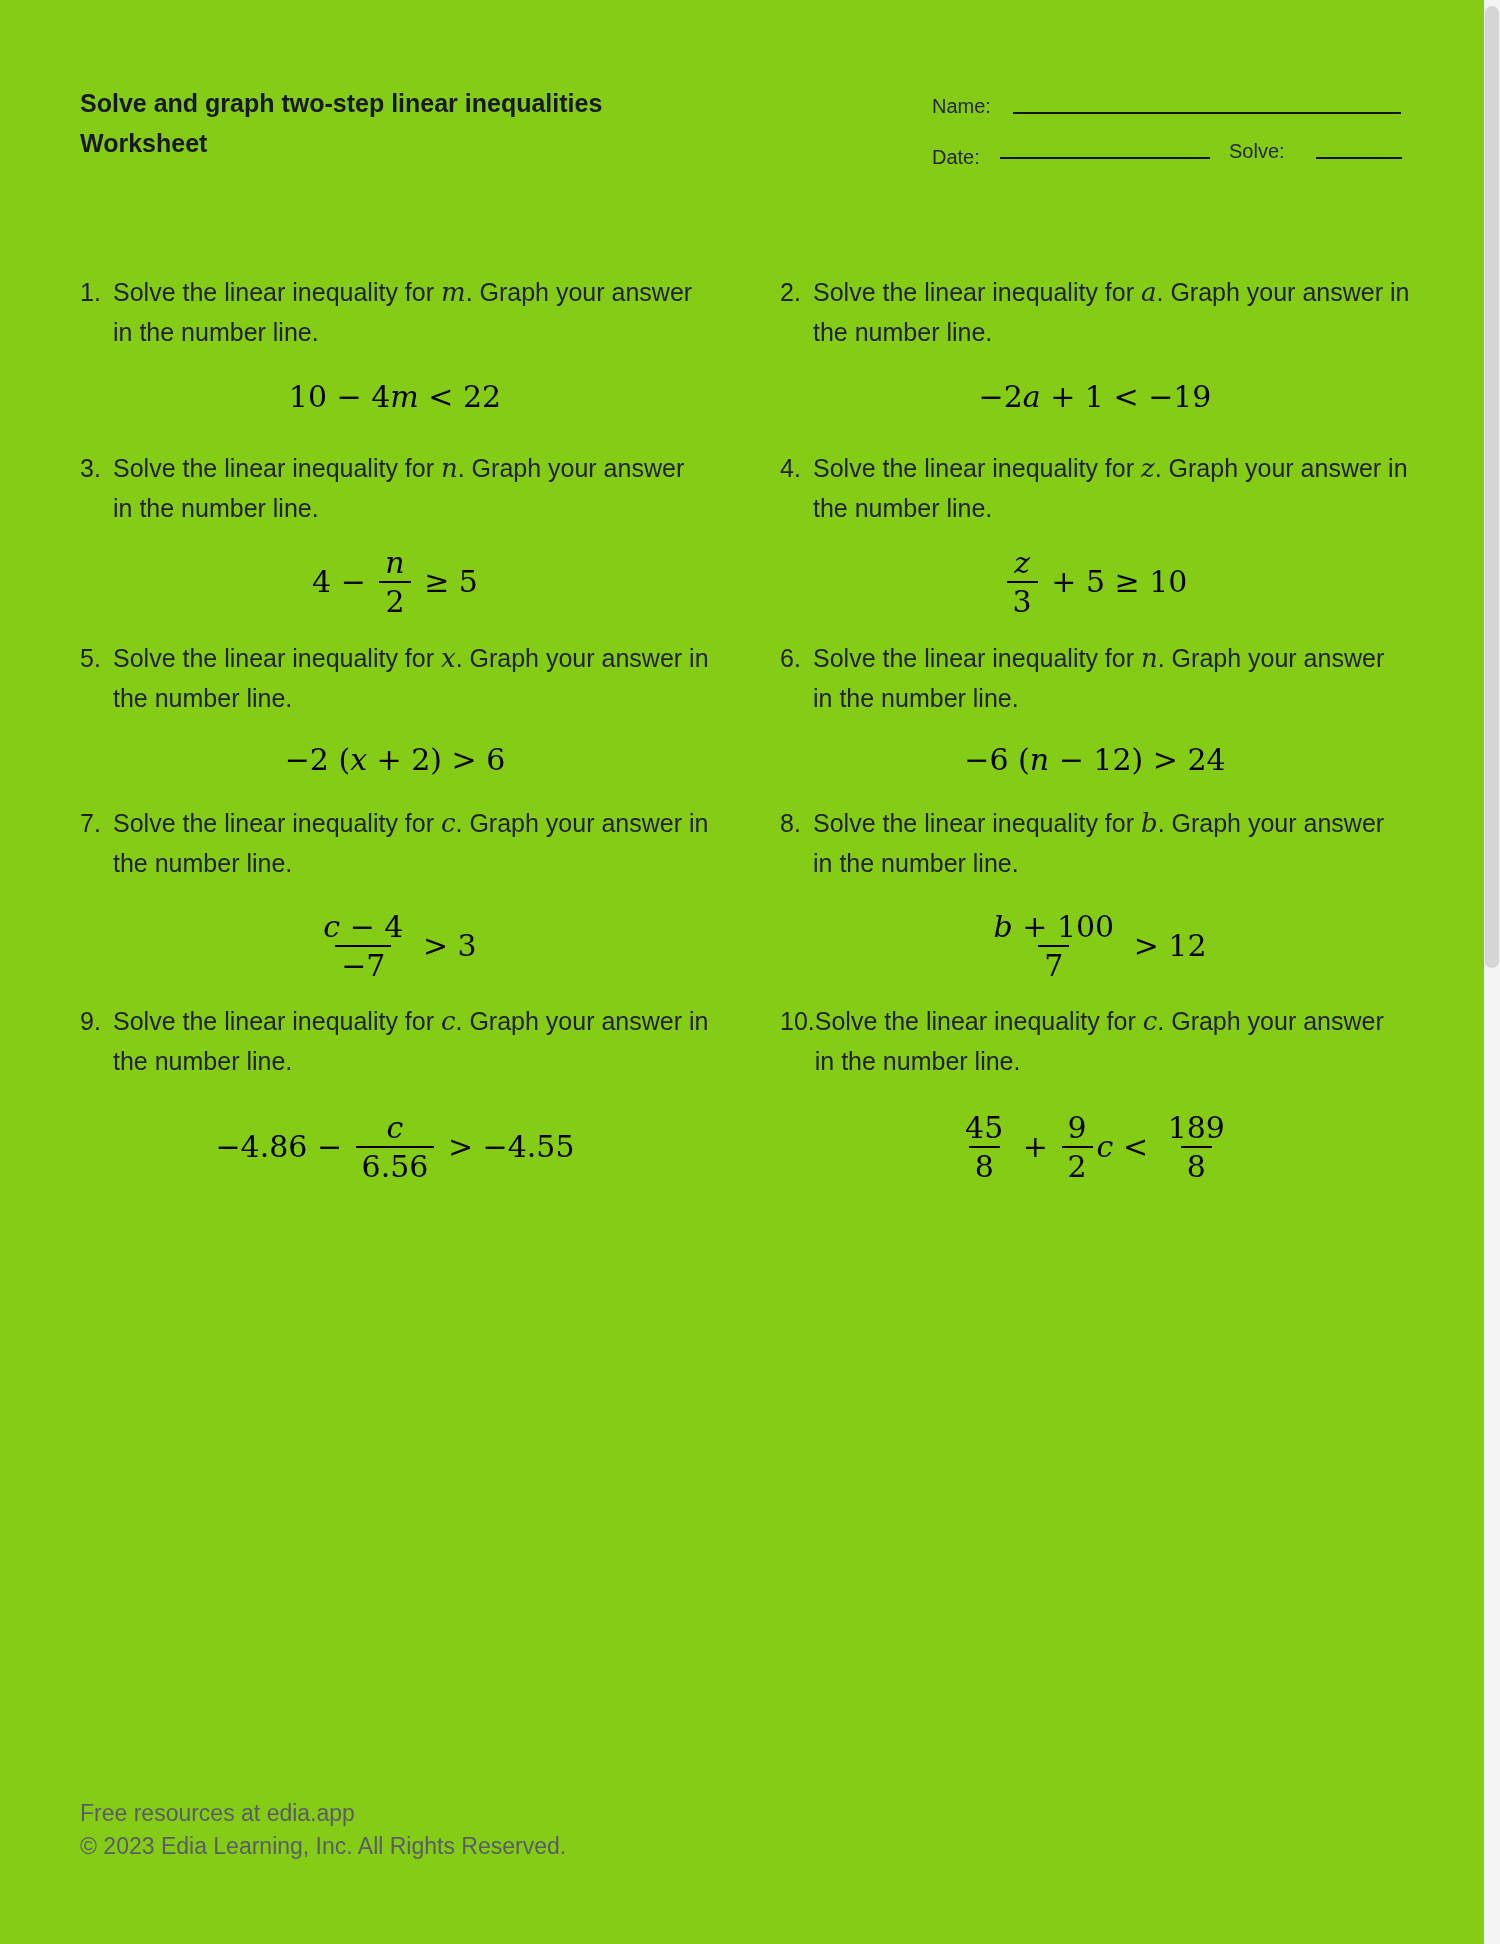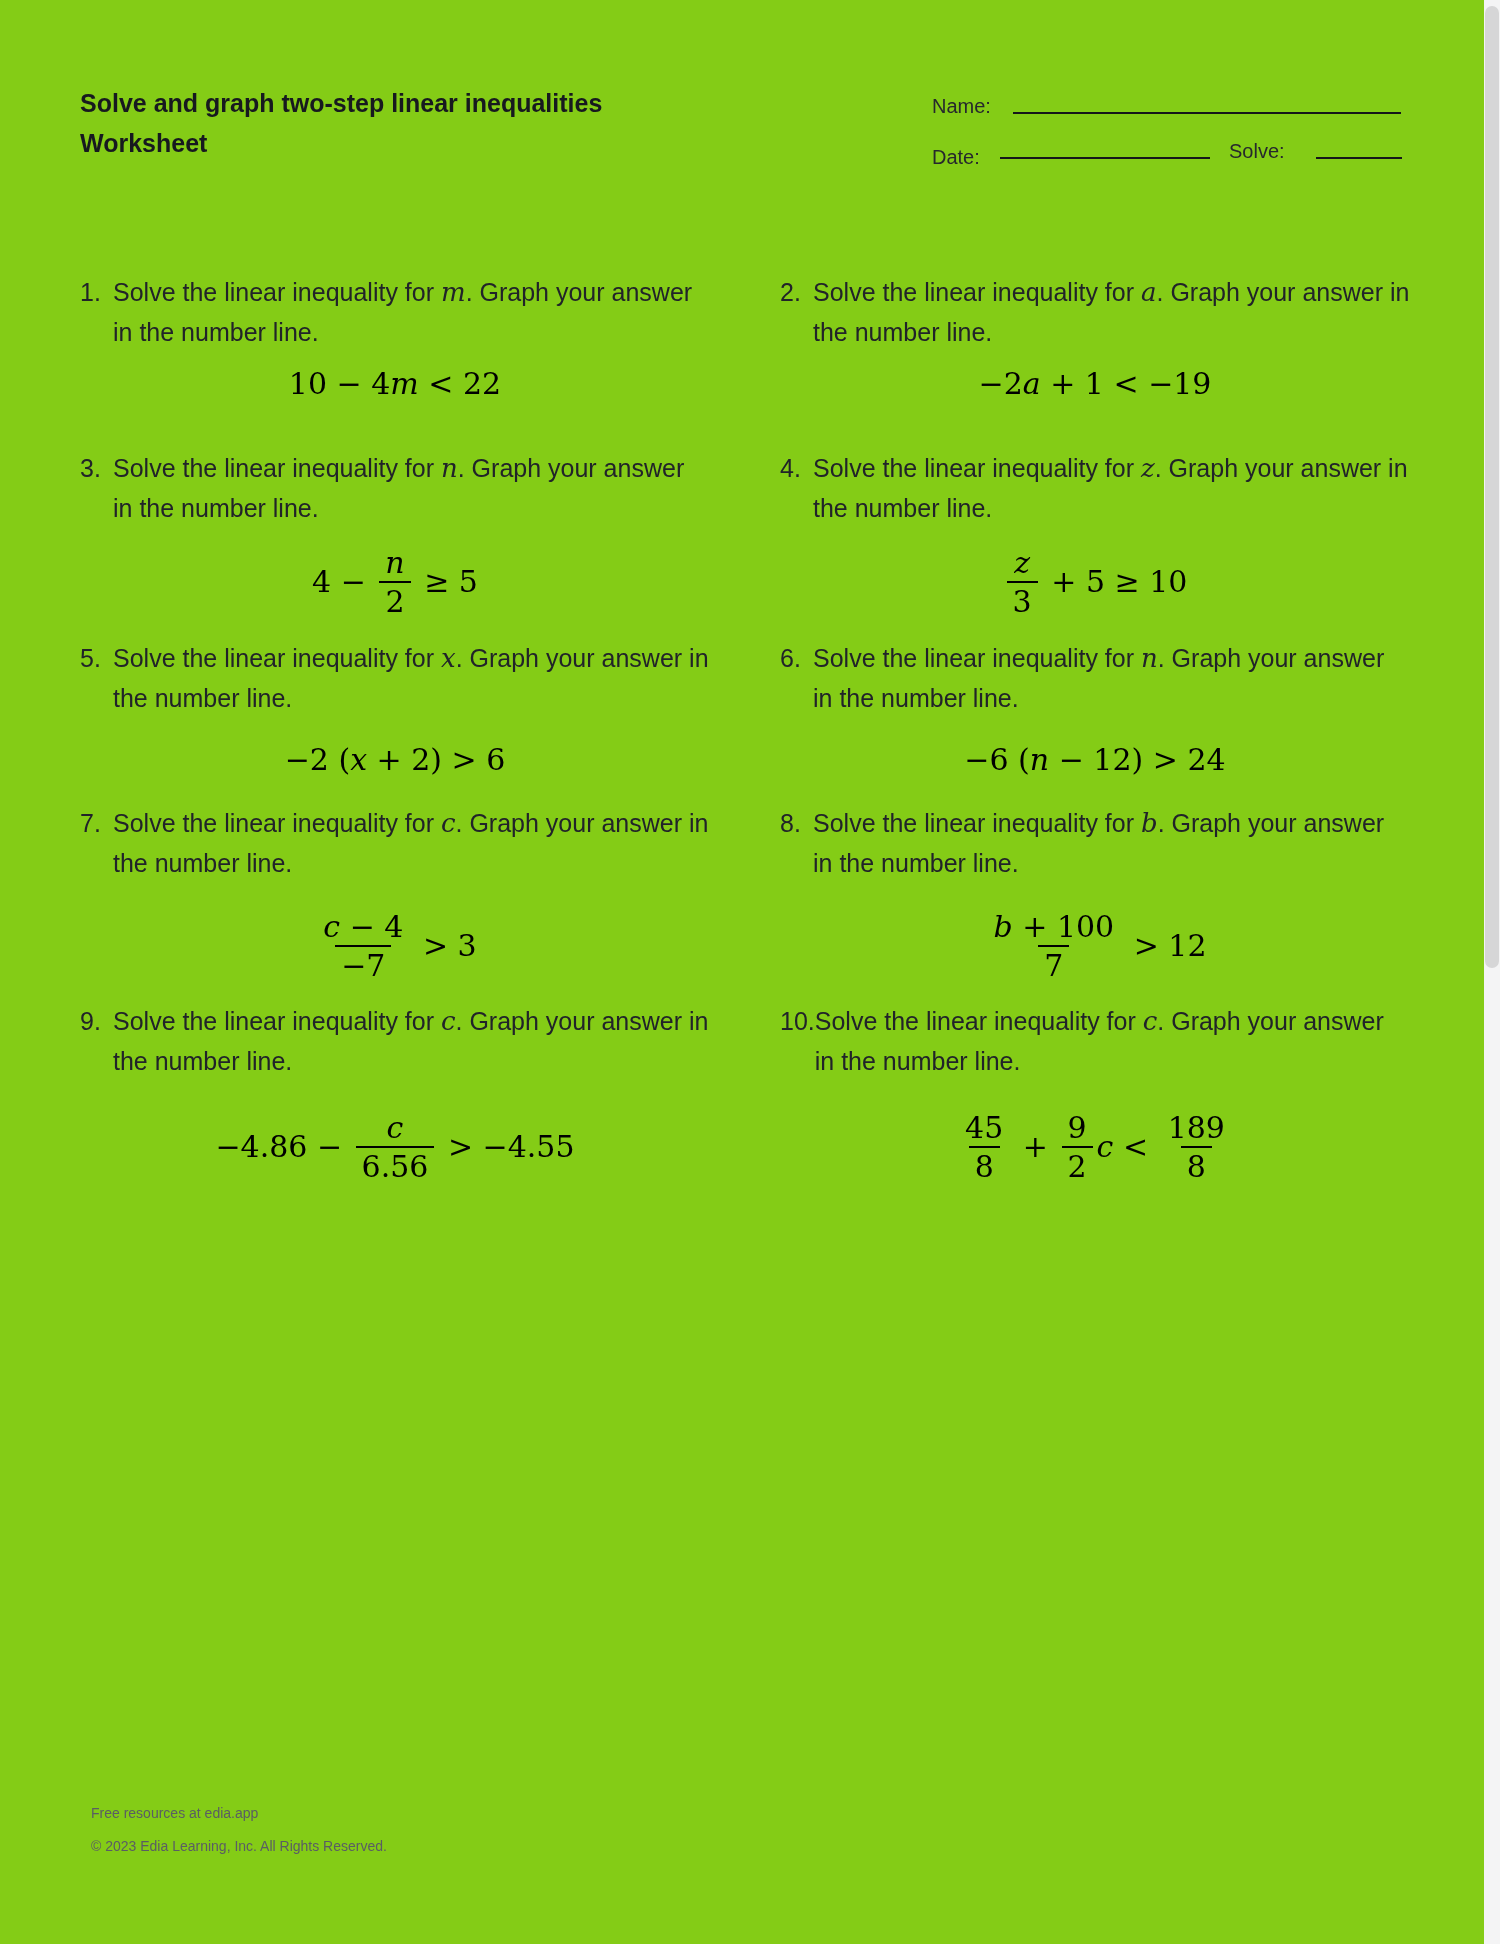--- a/index.html
+++ b/index.html
@@ -28,35 +28,35 @@
   .p7{left:80px;top:803px}  .p8{left:780px;top:803px}
   .p9{left:80px;top:1001px} .p10{left:780px;top:1001px}
 
   .ptext{display:flex;font-size:25px;line-height:40px;color:#212329;}
   .pnum{flex:none;min-width:33px;}
   .pbody{flex:1;}
   .inline-var{font-family:"DejaVu Serif",serif;font-style:italic;font-size:26px;}
 
   .eq{display:flex;justify-content:center;align-items:center;
       font-family:"DejaVu Serif",serif;font-size:30px;color:#000;line-height:44px;}
-  .r1 .eq{margin-top:10px}
+  .r1 .eq{margin-top:23px}
   .r2 .eq{margin-top:17px}
   .r3 .eq{margin-top:20px}
   .r4 .eq{margin-top:26px}
   .r5 .eq{margin-top:29px}
   .eq .mn,.eq .mvar{white-space:pre;}
   .eq .mvar{font-style:italic;}
   .frac{display:inline-flex;flex-direction:column;align-items:center;
         vertical-align:middle;margin:0 4px;line-height:35px;}
   .fnum{display:block;padding:0 6px 1px;white-space:pre;text-align:center;}
   .fden{display:block;padding:1px 6px 0;border-top:2px solid #000;
         white-space:pre;text-align:center;}
 
   
-  .footer{position:absolute;left:91px;top:1797px;font-size:14px;
+  .footer{position:absolute;left:80px;top:1797px;font-size:23px;
           line-height:33px;color:#5a5d64;}
 
   
   .scroll-track{position:absolute;top:0;right:0;width:16px;height:1944px;
                 background:#f4f4f5;}
   .scroll-thumb{position:absolute;top:6px;left:1px;width:14px;height:962px;
                 border-radius:7px;background:#d6d6d7;}
 </style>
 </head>
 <body>

